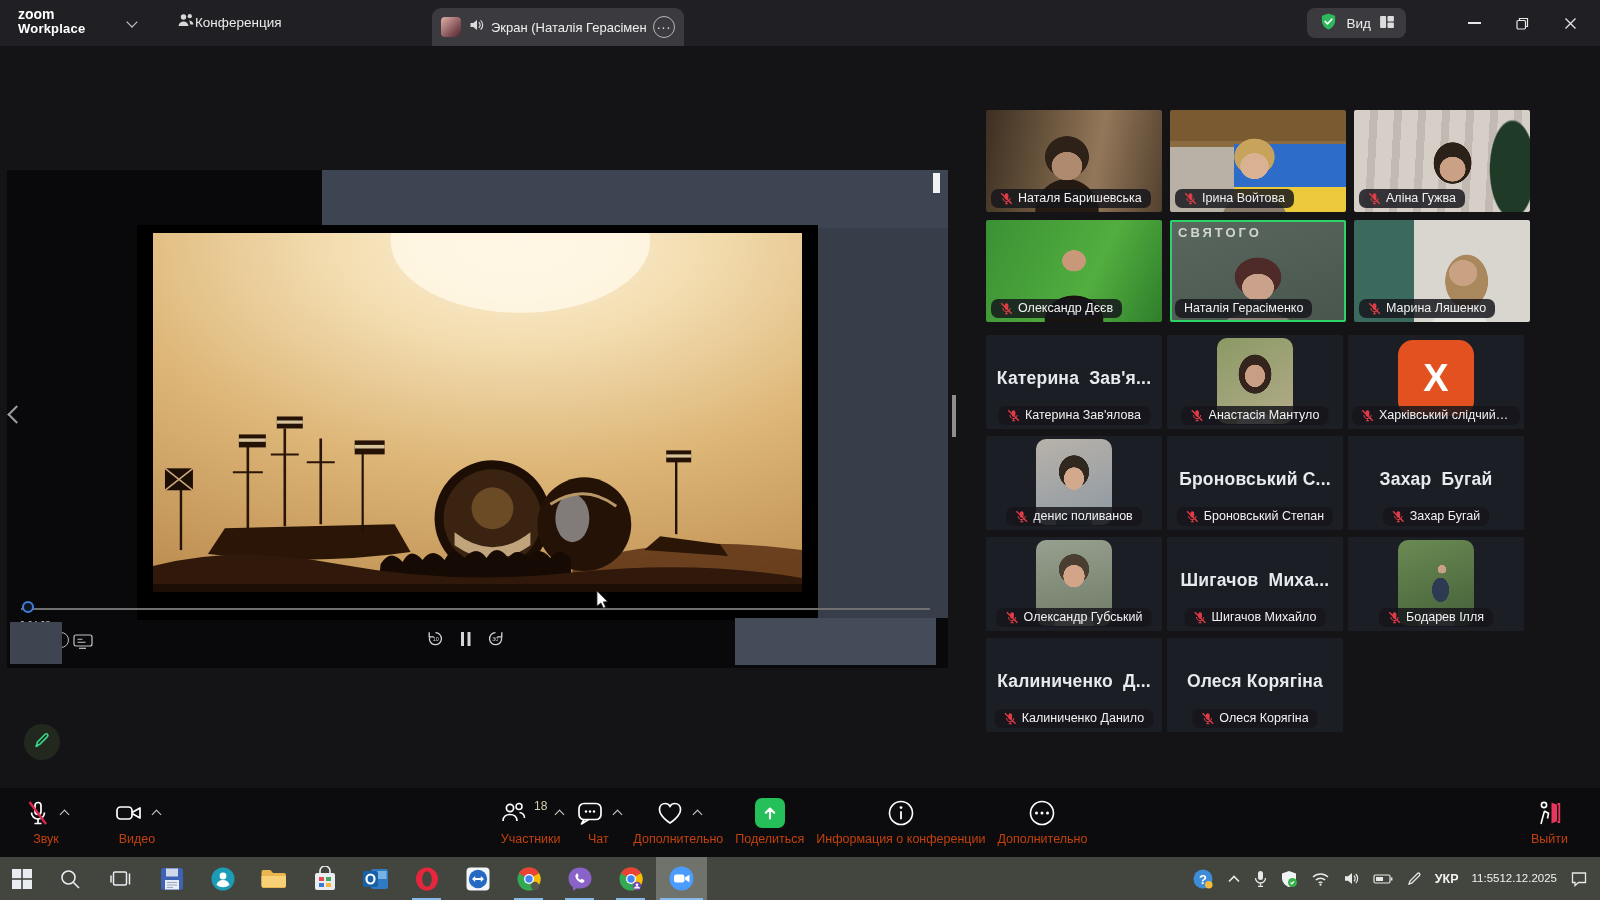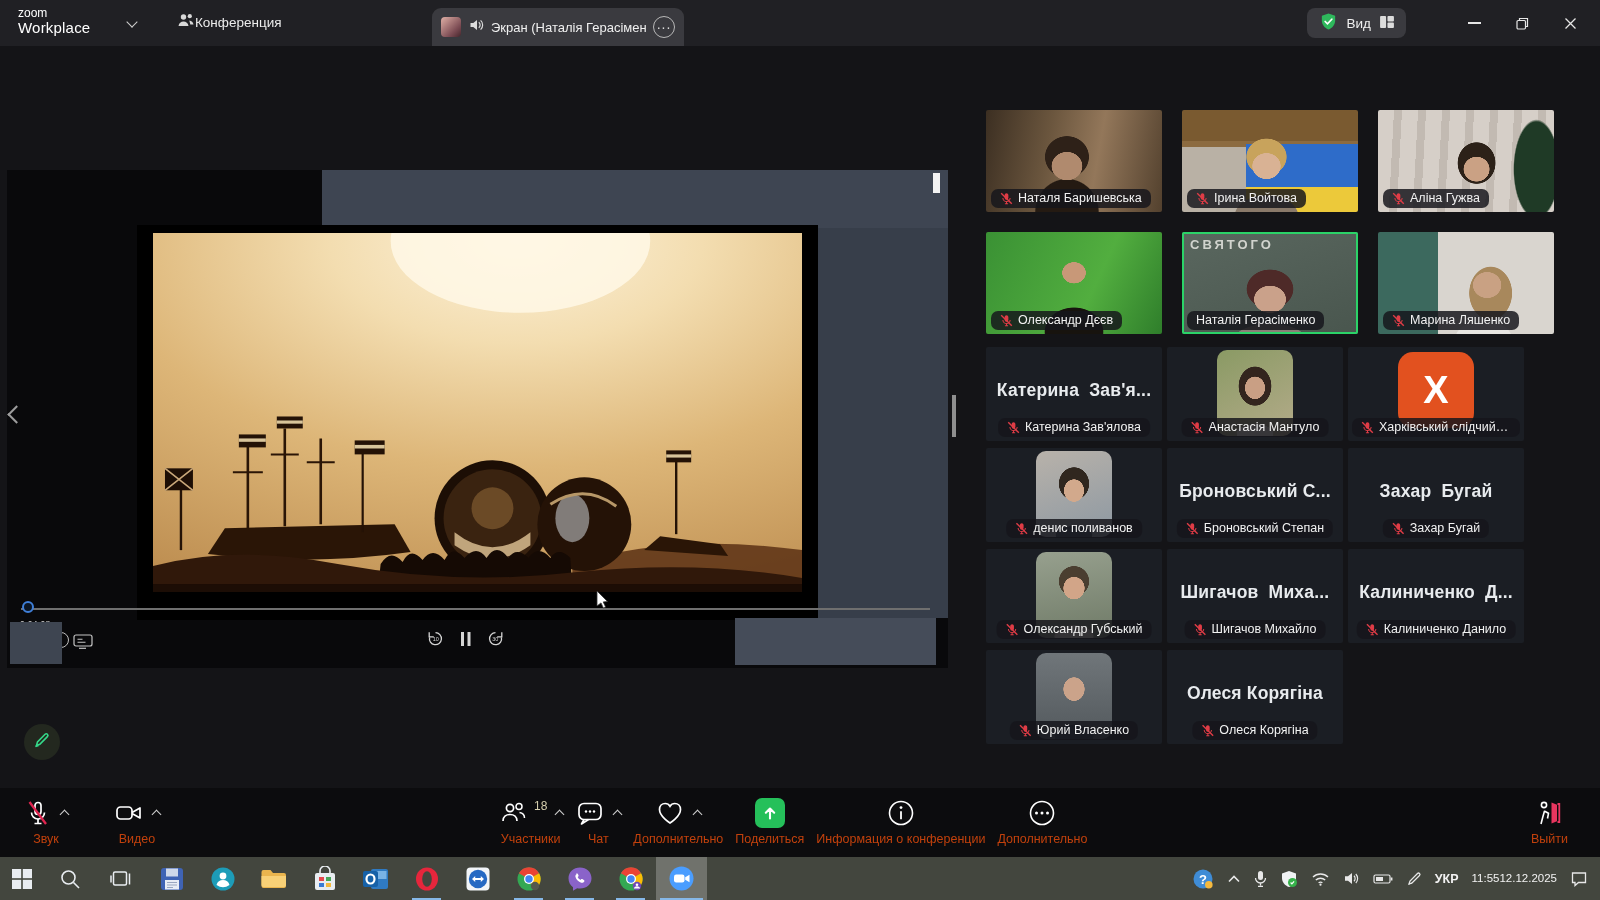--- a/index.html
+++ b/index.html
@@ -3,22 +3,22 @@
 <meta charset="utf-8">
 <style>
   html,body{margin:0;padding:0;background:#000;}
   *{box-sizing:border-box;}
   .screen{position:relative;width:1600px;height:900px;background:#141417;overflow:hidden;
     font-family:"Liberation Sans","DejaVu Sans",sans-serif;color:#fff;}
 
   
   .titlebar{position:absolute;left:0;top:0;width:1600px;height:46px;background:#202024;}
   .logo{position:absolute;left:18px;top:7px;line-height:1.05;}
-  .logo .l1{font-size:12px;font-weight:400;display:block;}
-  .logo .l2{font-size:15px;font-weight:400;display:block;letter-spacing:.2px;}
+  .logo .l1{font-size:14px;font-weight:700;display:block;}
+  .logo .l2{font-size:13px;font-weight:700;display:block;letter-spacing:.2px;}
   .caret-down{position:absolute;left:128px;top:18px;width:8px;height:8px;border-left:1.7px solid #cfcfcf;border-bottom:1.7px solid #cfcfcf;transform:rotate(-45deg);}
   .tab-meeting{position:absolute;left:176px;top:12px;display:flex;align-items:center;gap:0;font-size:13.5px;color:#ececec;}
   .tab-screen{position:absolute;left:432px;top:8px;height:38px;width:252px;background:#3a3a3f;border-radius:9px 9px 0 0;display:flex;align-items:center;padding:0 9px;gap:7px;}
   .tab-avatar{width:20px;height:20px;border-radius:4px;background:linear-gradient(135deg,#e0b0a6,#7a4a52 70%,#46262c);flex:none;}
   .tab-title{font-size:13px;white-space:nowrap;overflow:hidden;max-width:164px;color:#f0f0f0;}
   .tab-more{width:22px;height:22px;border:1.4px solid #b8b8b8;border-radius:50%;display:flex;align-items:center;justify-content:center;font-size:14px;color:#dcdcdc;flex:none;letter-spacing:1px;padding-bottom:6px;}
   .view-pill{position:absolute;right:194px;top:8px;height:30px;background:#3a3a3f;border-radius:8px;display:flex;align-items:center;gap:9px;padding:12px 12px;font-size:13.5px;color:#efefef;}
   .win-btns{position:absolute;right:6px;top:0;height:46px;display:flex;}
   .win-btn{width:48px;height:46px;display:flex;align-items:center;justify-content:center;}
   .min-glyph{width:13px;height:1.6px;background:#e6e6e6;}
@@ -40,21 +40,21 @@
   .ccicon{position:absolute;left:66px;top:463px;z-index:2;}
   .pb-center{position:absolute;left:420px;top:460px;display:flex;align-items:center;gap:15px;}
   .thumbbox{position:absolute;left:728px;top:448px;width:201px;height:47px;background:#454c59;}
   .vscroll2{position:absolute;left:952px;top:395px;width:4px;height:42px;background:#8f8f8f;}
   .gal-prev{position:absolute;left:10px;top:408px;width:13px;height:13px;border-left:2.6px solid #9d9d9d;border-bottom:2.6px solid #9d9d9d;transform:rotate(45deg);}
   .pencil-btn{position:absolute;left:24px;top:724px;width:36px;height:36px;border-radius:50%;background:#23281f;display:flex;align-items:center;justify-content:center;}
   .cursor{position:absolute;left:596px;top:590px;z-index:5;}
 
   
   .gallery{position:absolute;left:986px;top:110px;width:538px;}
-  .vgrid{display:grid;grid-template-columns:repeat(3,176px);grid-auto-rows:102px;gap:20px;}
+  .vgrid{display:grid;grid-template-columns:repeat(3,176px);grid-auto-rows:102px;gap:8px;}
   .pgrid{margin-top:13px;display:grid;grid-template-columns:repeat(3,176px);grid-auto-rows:94px;gap:7px 5px;}
   .tile{position:relative;background:#1b1e24;border-radius:2px;overflow:hidden;}
   .tile.active{outline:2.5px solid #2bd368;outline-offset:-2.5px;}
   .nlabel{position:absolute;left:50%;transform:translateX(-50%);bottom:4px;display:flex;align-items:center;gap:5px;background:rgba(22,22,27,.84);border-radius:7px;padding:2px 9px 3px;font-size:12.5px;white-space:nowrap;max-width:168px;}
   .nlabel .txt{overflow:hidden;text-overflow:ellipsis;white-space:nowrap;max-width:142px;display:block;color:#f2f2f2;}
   .vgrid .nlabel{left:5px;transform:none;}
   .mutesvg{flex:none;display:flex;}
   .bigname{position:absolute;left:5px;right:5px;top:33px;text-align:center;font-size:17.5px;font-weight:700;letter-spacing:.2px;white-space:pre;overflow:hidden;color:#e8ebee;}
   .pavatar{position:absolute;left:50%;top:3px;transform:translateX(-50%);width:76px;height:86px;border-radius:10px;}
   .xavatar{position:absolute;left:50%;top:5px;transform:translateX(-50%);width:76px;height:76px;border-radius:15px;background:#e2511f;display:flex;align-items:center;justify-content:center;font-size:38px;font-weight:700;color:#fff;}
@@ -487,43 +487,43 @@
               <svg width="13" height="13" viewBox="0 0 14 14">
                 <path d="M7 1.3c-1.1 0-2 .9-2 2v3a2 2 0 0 0 4 0v-3c0-1.1-.9-2-2-2z" fill="#e03c46"></path>
                 <path d="M3.1 6.4a3.9 3.9 0 0 0 7.8 0M7 10.4v2.1M5.3 12.6h3.4" stroke="#e03c46" fill="none" stroke-width="1.1"></path>
                 <line x1="1.3" y1="1.3" x2="12.7" y2="12.7" stroke="#e03c46" stroke-width="1.5"></line>
               </svg>
             </span>
             <span class="txt">Шигачов Михайло</span>
           </div>
         </div>
         <div class="tile">
+          <div class="pavatar av-bodarev"></div>
+          <div class="nlabel">
+            <span class="mutesvg">
+              <svg width="13" height="13" viewBox="0 0 14 14">
+                <path d="M7 1.3c-1.1 0-2 .9-2 2v3a2 2 0 0 0 4 0v-3c0-1.1-.9-2-2-2z" fill="#e03c46"></path>
+                <path d="M3.1 6.4a3.9 3.9 0 0 0 7.8 0M7 10.4v2.1M5.3 12.6h3.4" stroke="#e03c46" fill="none" stroke-width="1.1"></path>
+                <line x1="1.3" y1="1.3" x2="12.7" y2="12.7" stroke="#e03c46" stroke-width="1.5"></line>
+              </svg>
+            </span>
+            <span class="txt">Бодарев Ілля</span>
+          </div>
+        </div>
+        <div class="tile">
           <div class="bigname">Калиниченко  Д...</div>
           <div class="nlabel">
             <span class="mutesvg">
               <svg width="13" height="13" viewBox="0 0 14 14">
                 <path d="M7 1.3c-1.1 0-2 .9-2 2v3a2 2 0 0 0 4 0v-3c0-1.1-.9-2-2-2z" fill="#e03c46"></path>
                 <path d="M3.1 6.4a3.9 3.9 0 0 0 7.8 0M7 10.4v2.1M5.3 12.6h3.4" stroke="#e03c46" fill="none" stroke-width="1.1"></path>
                 <line x1="1.3" y1="1.3" x2="12.7" y2="12.7" stroke="#e03c46" stroke-width="1.5"></line>
               </svg>
             </span>
             <span class="txt">Калиниченко Данило</span>
-          </div>
-        </div>
-        <div class="tile">
-          <div class="pavatar av-vlasenko"></div>
-          <div class="nlabel">
-            <span class="mutesvg">
-              <svg width="13" height="13" viewBox="0 0 14 14">
-                <path d="M7 1.3c-1.1 0-2 .9-2 2v3a2 2 0 0 0 4 0v-3c0-1.1-.9-2-2-2z" fill="#e03c46"></path>
-                <path d="M3.1 6.4a3.9 3.9 0 0 0 7.8 0M7 10.4v2.1M5.3 12.6h3.4" stroke="#e03c46" fill="none" stroke-width="1.1"></path>
-                <line x1="1.3" y1="1.3" x2="12.7" y2="12.7" stroke="#e03c46" stroke-width="1.5"></line>
-              </svg>
-            </span>
-            <span class="txt">Юрий Власенко</span>
           </div>
         </div>
         <div class="tile">
           <div class="bigname">Олеся Корягіна</div>
           <div class="nlabel">
             <span class="mutesvg">
               <svg width="13" height="13" viewBox="0 0 14 14">
                 <path d="M7 1.3c-1.1 0-2 .9-2 2v3a2 2 0 0 0 4 0v-3c0-1.1-.9-2-2-2z" fill="#e03c46"></path>
                 <path d="M3.1 6.4a3.9 3.9 0 0 0 7.8 0M7 10.4v2.1M5.3 12.6h3.4" stroke="#e03c46" fill="none" stroke-width="1.1"></path>
                 <line x1="1.3" y1="1.3" x2="12.7" y2="12.7" stroke="#e03c46" stroke-width="1.5"></line>

